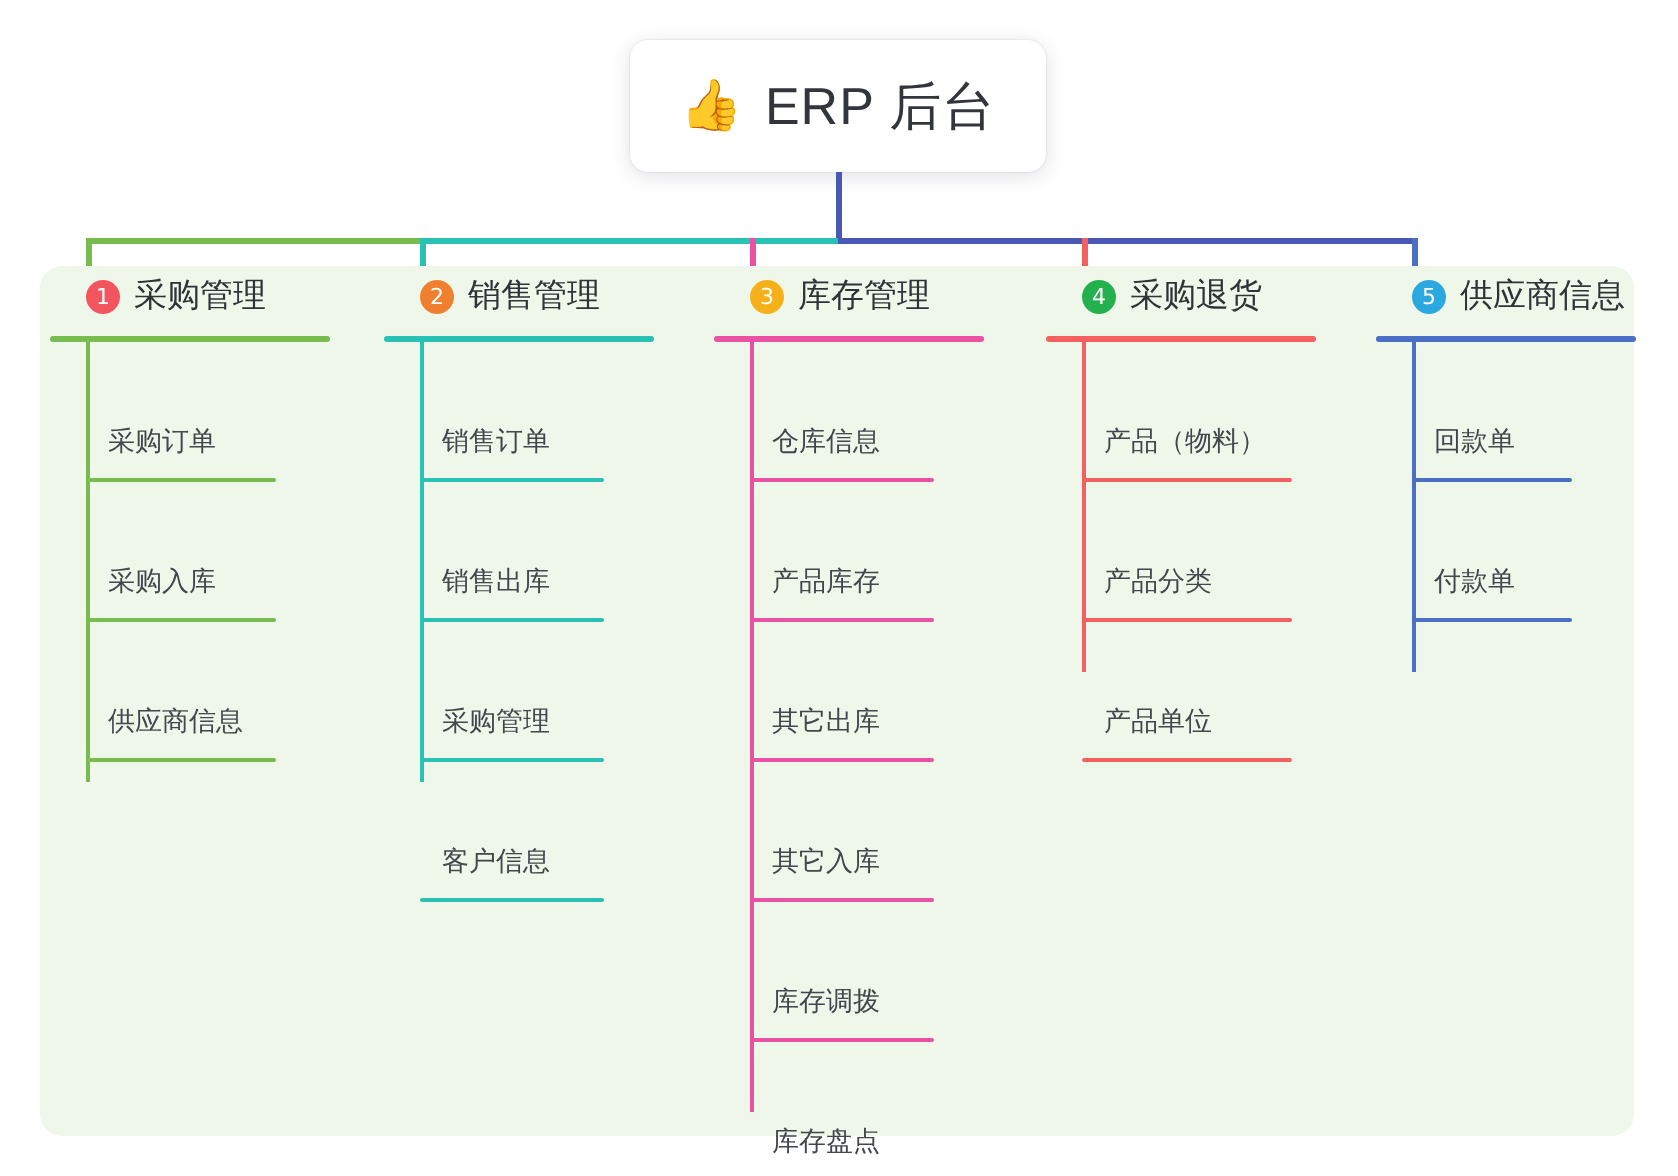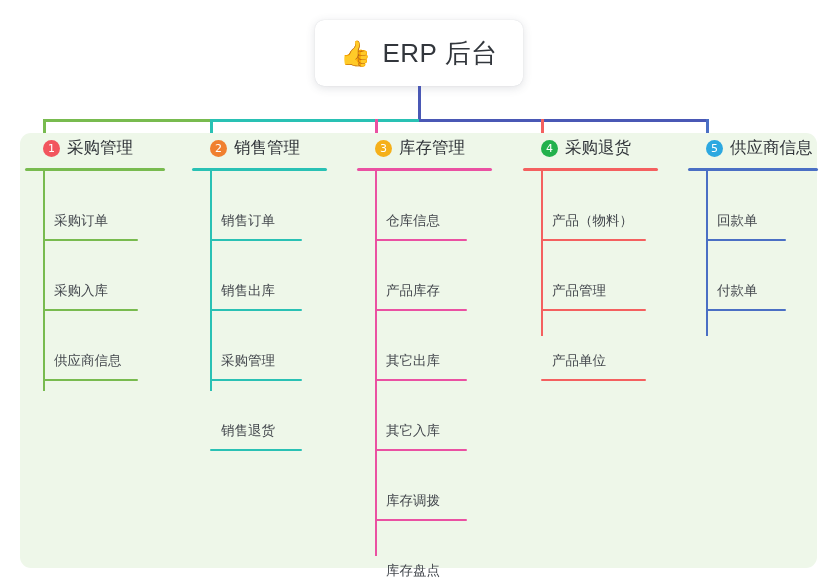--- a/index.html
+++ b/index.html
@@ -153,21 +153,21 @@
             </div>
             <div class="item">
               <span class="item-label">销售出库</span>
               <div class="item-rule" style="width: 92px; background: rgb(41, 193, 180);"></div>
             </div>
             <div class="item">
               <span class="item-label">采购管理</span>
               <div class="item-rule" style="width: 92px; background: rgb(41, 193, 180);"></div>
             </div>
             <div class="item">
-              <span class="item-label">销售退货</span>
+              <span class="item-label">客户信息</span>
               <div class="item-rule" style="width: 92px; background: rgb(41, 193, 180);"></div>
             </div>
           </div>
         </div>
         <div class="col" style="left: 337px; width: 135px;">
           <div class="col-head">
             <span class="badge" style="background: rgb(245, 176, 26);">3</span>
             <span class="col-title">库存管理</span>
           </div>
           <div class="head-rule" style="top: 35px; width: 135px; background: rgb(234, 81, 162);"></div>
@@ -205,21 +205,21 @@
             <span class="col-title">采购退货</span>
           </div>
           <div class="head-rule" style="top: 35px; width: 135px; background: rgb(244, 96, 95);"></div>
           <div class="spine" style="left: 18px; height: 165px; background: rgb(244, 96, 95);"></div>
           <div class="items">
             <div class="item">
               <span class="item-label">产品（物料）</span>
               <div class="item-rule" style="width: 105px; background: rgb(244, 96, 95);"></div>
             </div>
             <div class="item">
-              <span class="item-label">产品管理</span>
+              <span class="item-label">产品分类</span>
               <div class="item-rule" style="width: 105px; background: rgb(244, 96, 95);"></div>
             </div>
             <div class="item">
               <span class="item-label">产品单位</span>
               <div class="item-rule" style="width: 105px; background: rgb(244, 96, 95);"></div>
             </div>
           </div>
         </div>
         <div class="col" style="left: 668px; width: 130px;">
           <div class="col-head">

